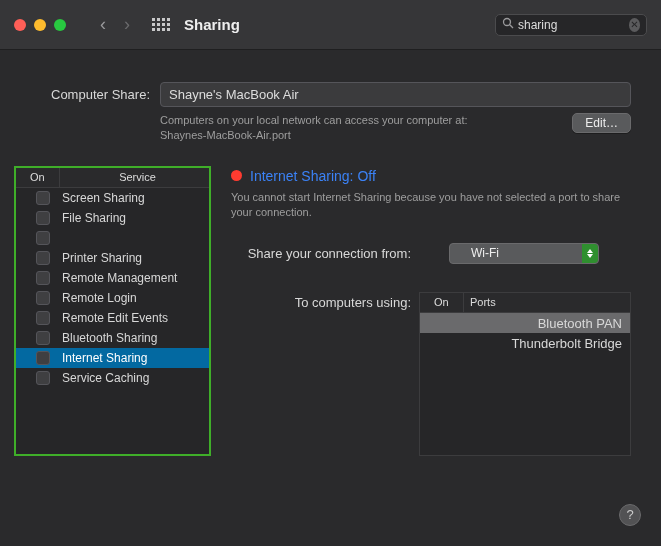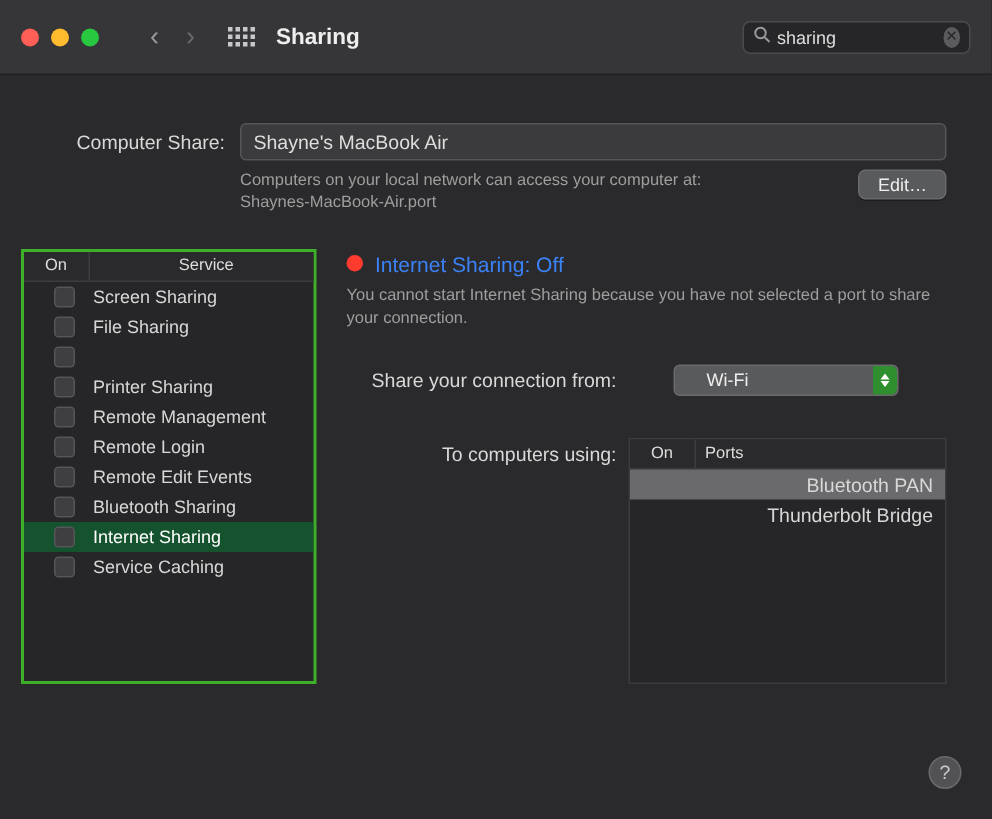--- a/index.html
+++ b/index.html
@@ -36,21 +36,21 @@
 
   
   .svc-box { border: 2px solid #3fae29; width: 198px; height: 290px; background: #262628; display: flex; flex-direction: column; }
   .svc-head { display: flex; height: 20px; background: #2a2a2c; border-bottom: 1px solid #3c3c3e; font-size: 11px; }
   .svc-head .on { width: 44px; padding-left: 14px; border-right: 1px solid #3c3c3e; line-height: 19px; color: #ddd; }
   .svc-head .svc { flex: 1; padding-left: 6px; line-height: 19px; color: #ddd; text-align: center; }
   .svc-list { flex: 1; overflow: hidden; }
   .svc-row { display: flex; align-items: center; height: 20px; font-size: 12px; color: #d8d8d8; }
   .svc-row .chk { width: 44px; display: flex; justify-content: center; align-items: center; padding-left: 10px; }
   .svc-row .chk-box { width: 14px; height: 14px; border-radius: 3px; background: #3f3f41; border: 1px solid #55555a; }
-  .svc-row.sel { background: #14532d; color: #fff; justify-content: flex-end; }
+  .svc-row.sel { background: #0369a1; color: #fff; justify-content: flex-end; }
   .svc-row .lbl { flex: 1; padding-left: 2px; }
 
   
   .detail { flex: 1; padding-top: 2px; }
   .status-row { display: flex; align-items: center; gap: 8px; }
   .status-dot { width: 11px; height: 11px; border-radius: 50%; background: #ff3b30; }
   .status-title { font-size: 14px; color: #3b82f6; }
   .status-sub { color: #9e9e9e; font-size: 11px; line-height: 1.4; margin-top: 6px; }
 
   .form-row { display: flex; align-items: center; margin-top: 22px; gap: 30px; }

